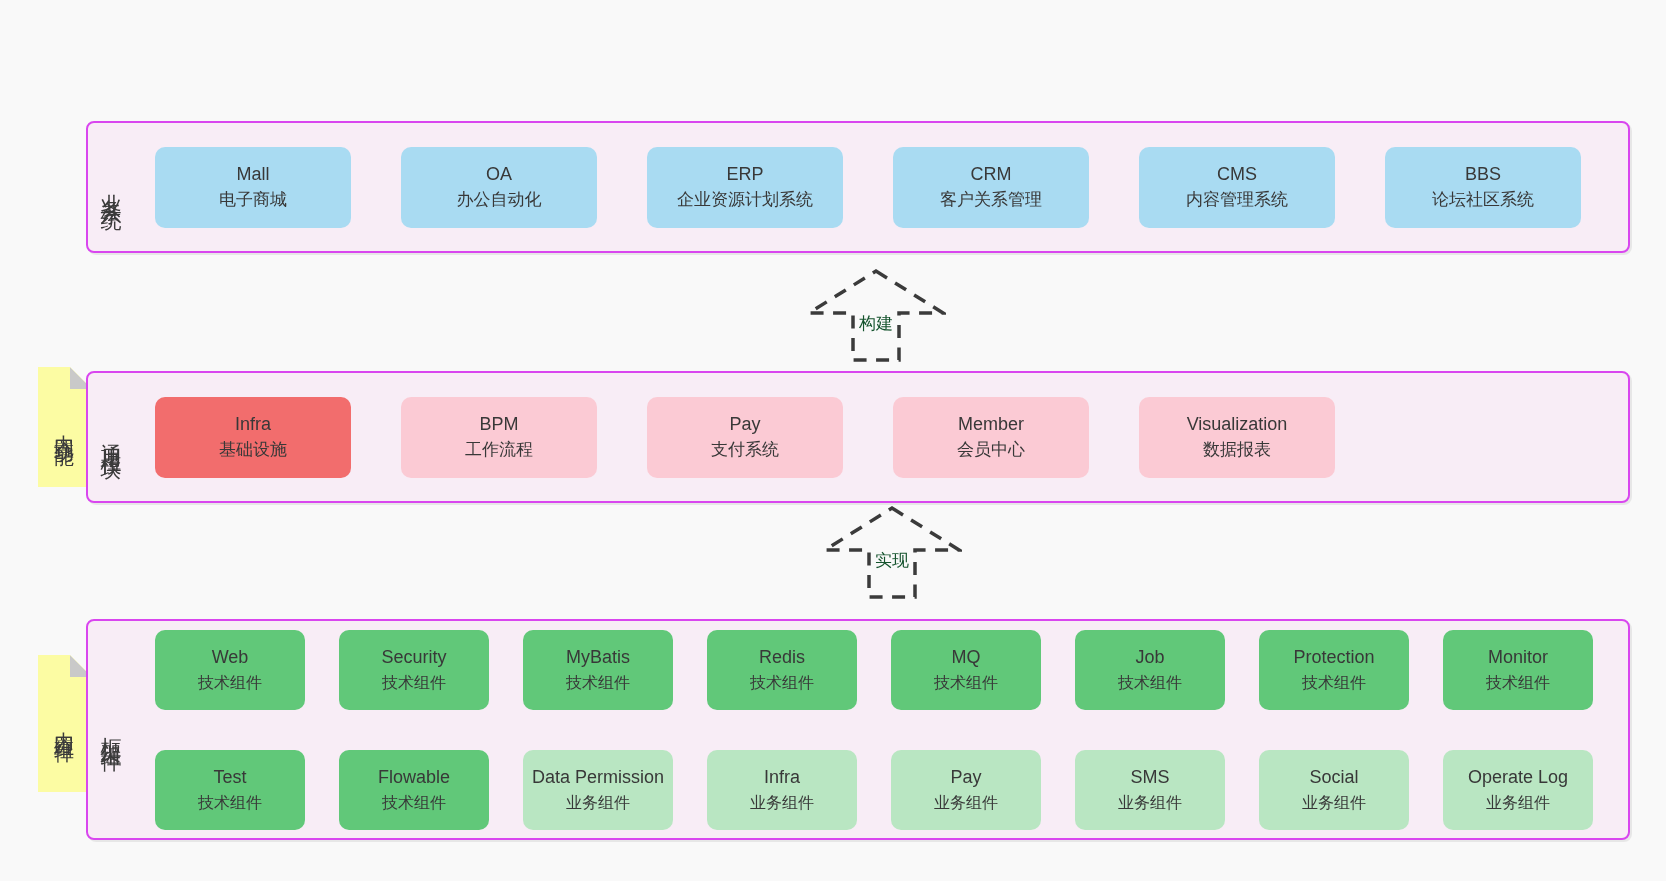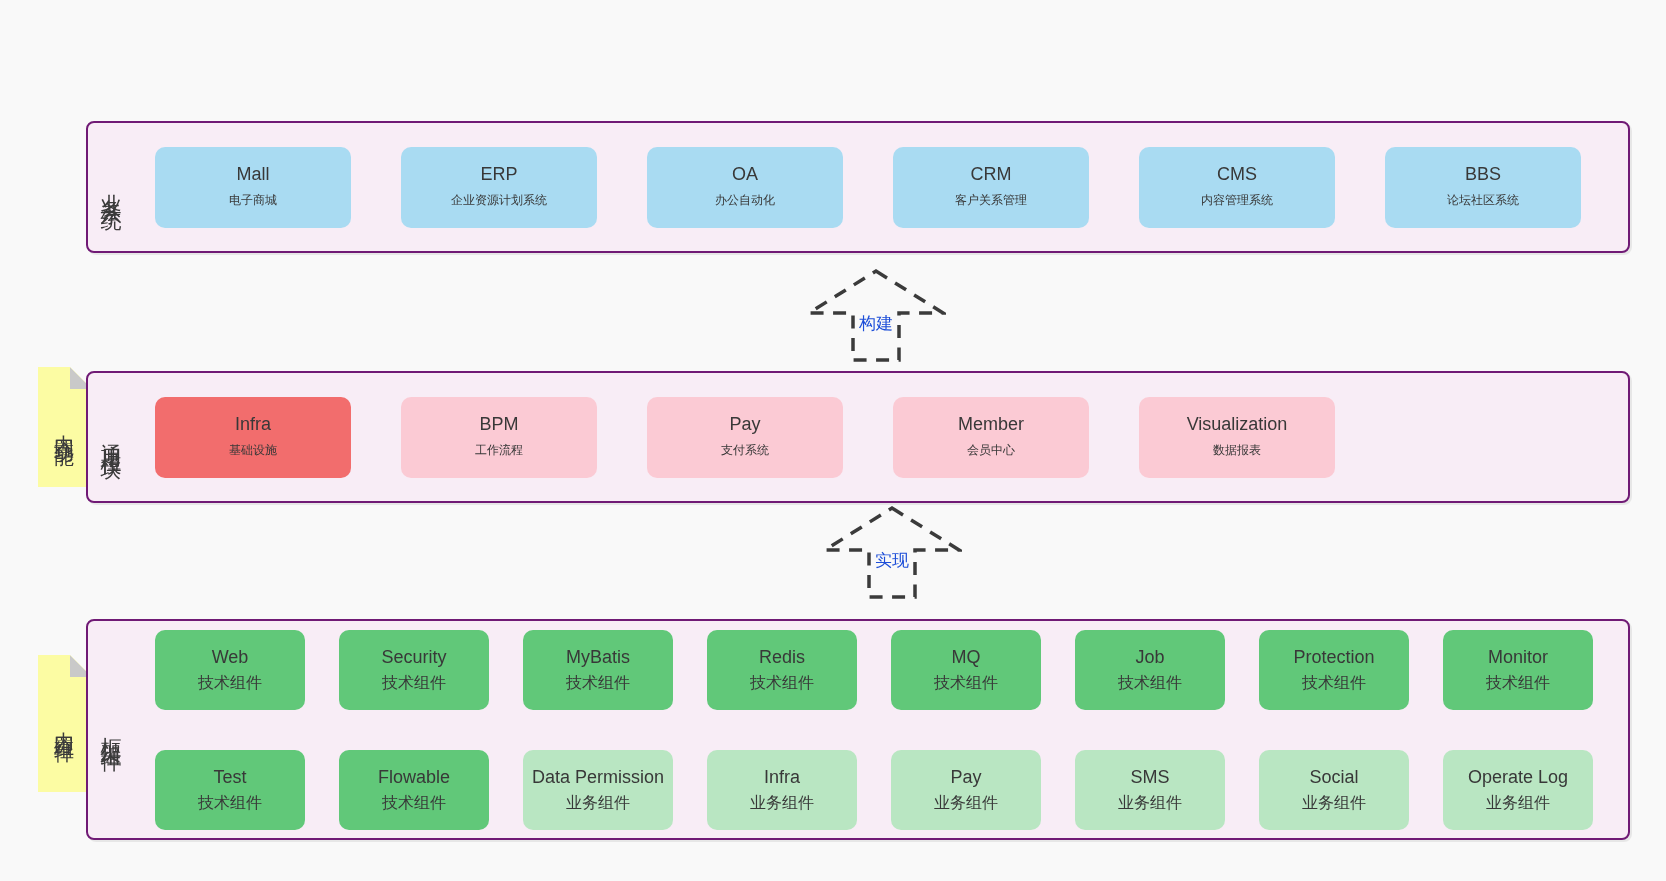--- a/index.html
+++ b/index.html
@@ -5,21 +5,21 @@
   html,body { margin:0; padding:0; }
   .canvas {
     position:relative; width:1666px; height:881px;
     background:#f9f9f9; overflow:hidden;
     font-family:"Liberation Sans","DejaVu Sans",sans-serif;
     color:#3d3d3d;
   }
   
   .panel {
     position:absolute; left:86px; width:1544px; box-sizing:border-box;
-    background:#f8edf6; border:2px solid #701a75; border-radius:8px;
+    background:#f8edf6; border:2px solid #d946ef; border-radius:8px;
     box-shadow:2px 2px 0 rgba(0,0,0,0.07);
     display:flex; align-items:center;
   }
   .panel-top    { top:121px; height:132px; }
   .panel-mid    { top:371px; height:132px; }
   .panel-bottom { top:619px; height:221px; }
   .label-col {
     flex:0 0 46px; align-self:stretch;
     display:flex; align-items:center; justify-content:center;
   }
@@ -32,38 +32,38 @@
   .grid8 { display:flex; flex-direction:column; gap:40px; margin-left:21px; }
   .row8 { display:flex; gap:34px; }
   .box {
     box-sizing:border-box; border-radius:10px;
     display:flex; flex-direction:column; align-items:center; justify-content:center;
     text-align:center; padding:0 6px; color:#383838;
   }
   .row6 .box { width:196px; height:81px; }
   .row8 .box { width:150px; height:80px; }
   .box .en { font-size:18px; line-height:26px; }
-  .box .zh { font-size:12px; line-height:26px; }
+  .box .zh { font-size:17px; line-height:26px; }
   .row8 .box .en { line-height:25px; }
   .row8 .box .zh { font-size:16px; line-height:25px; }
   .blue   { background:#a9dbf2; }
   .red    { background:#f26d6d; }
   .pink   { background:#fbcad4; }
   .gdark  { background:#61c879; }
   .glight { background:#b9e6c2; }
   
   .arrow { position:absolute; width:140px; height:95px; }
   .arrow svg { position:absolute; left:0; top:0; }
   .arrow path {
     fill:none; stroke:#3b3b3b; stroke-width:3.5;
     stroke-dasharray:13 9.5; stroke-linejoin:miter;
   }
   .arrow-label {
     position:absolute; top:44px; left:50%; transform:translateX(-50%);
-    background:#f9f9f9; padding:0 0; font-size:17px; color:#1d4ed8;
+    background:#f9f9f9; padding:0 0; font-size:17px; color:#14532d;
     white-space:nowrap;
   }
   
   .sticky {
     position:absolute; left:38px; width:54px; background:#fcfca3;
     clip-path:polygon(0 0, calc(100% - 22px) 0, 100% 22px, 100% 100%, 0 100%);
     display:flex; align-items:center; justify-content:center;
   }
   .sticky-1 { top:367px; height:120px; }
   .sticky-2 { top:655px; height:137px; }
@@ -93,26 +93,26 @@
   <div class="panel panel-top">
     <div class="label-col">
       <span class="vlabel">业务系统</span>
     </div>
     <div class="row6">
       <div class="box blue">
         <span class="en">Mall</span>
         <span class="zh">电子商城</span>
       </div>
       <div class="box blue">
+        <span class="en">OA</span>
+        <span class="zh">办公自动化</span>
+      </div>
+      <div class="box blue">
         <span class="en">ERP</span>
         <span class="zh">企业资源计划系统</span>
-      </div>
-      <div class="box blue">
-        <span class="en">OA</span>
-        <span class="zh">办公自动化</span>
       </div>
       <div class="box blue">
         <span class="en">CRM</span>
         <span class="zh">客户关系管理</span>
       </div>
       <div class="box blue">
         <span class="en">CMS</span>
         <span class="zh">内容管理系统</span>
       </div>
       <div class="box blue">

